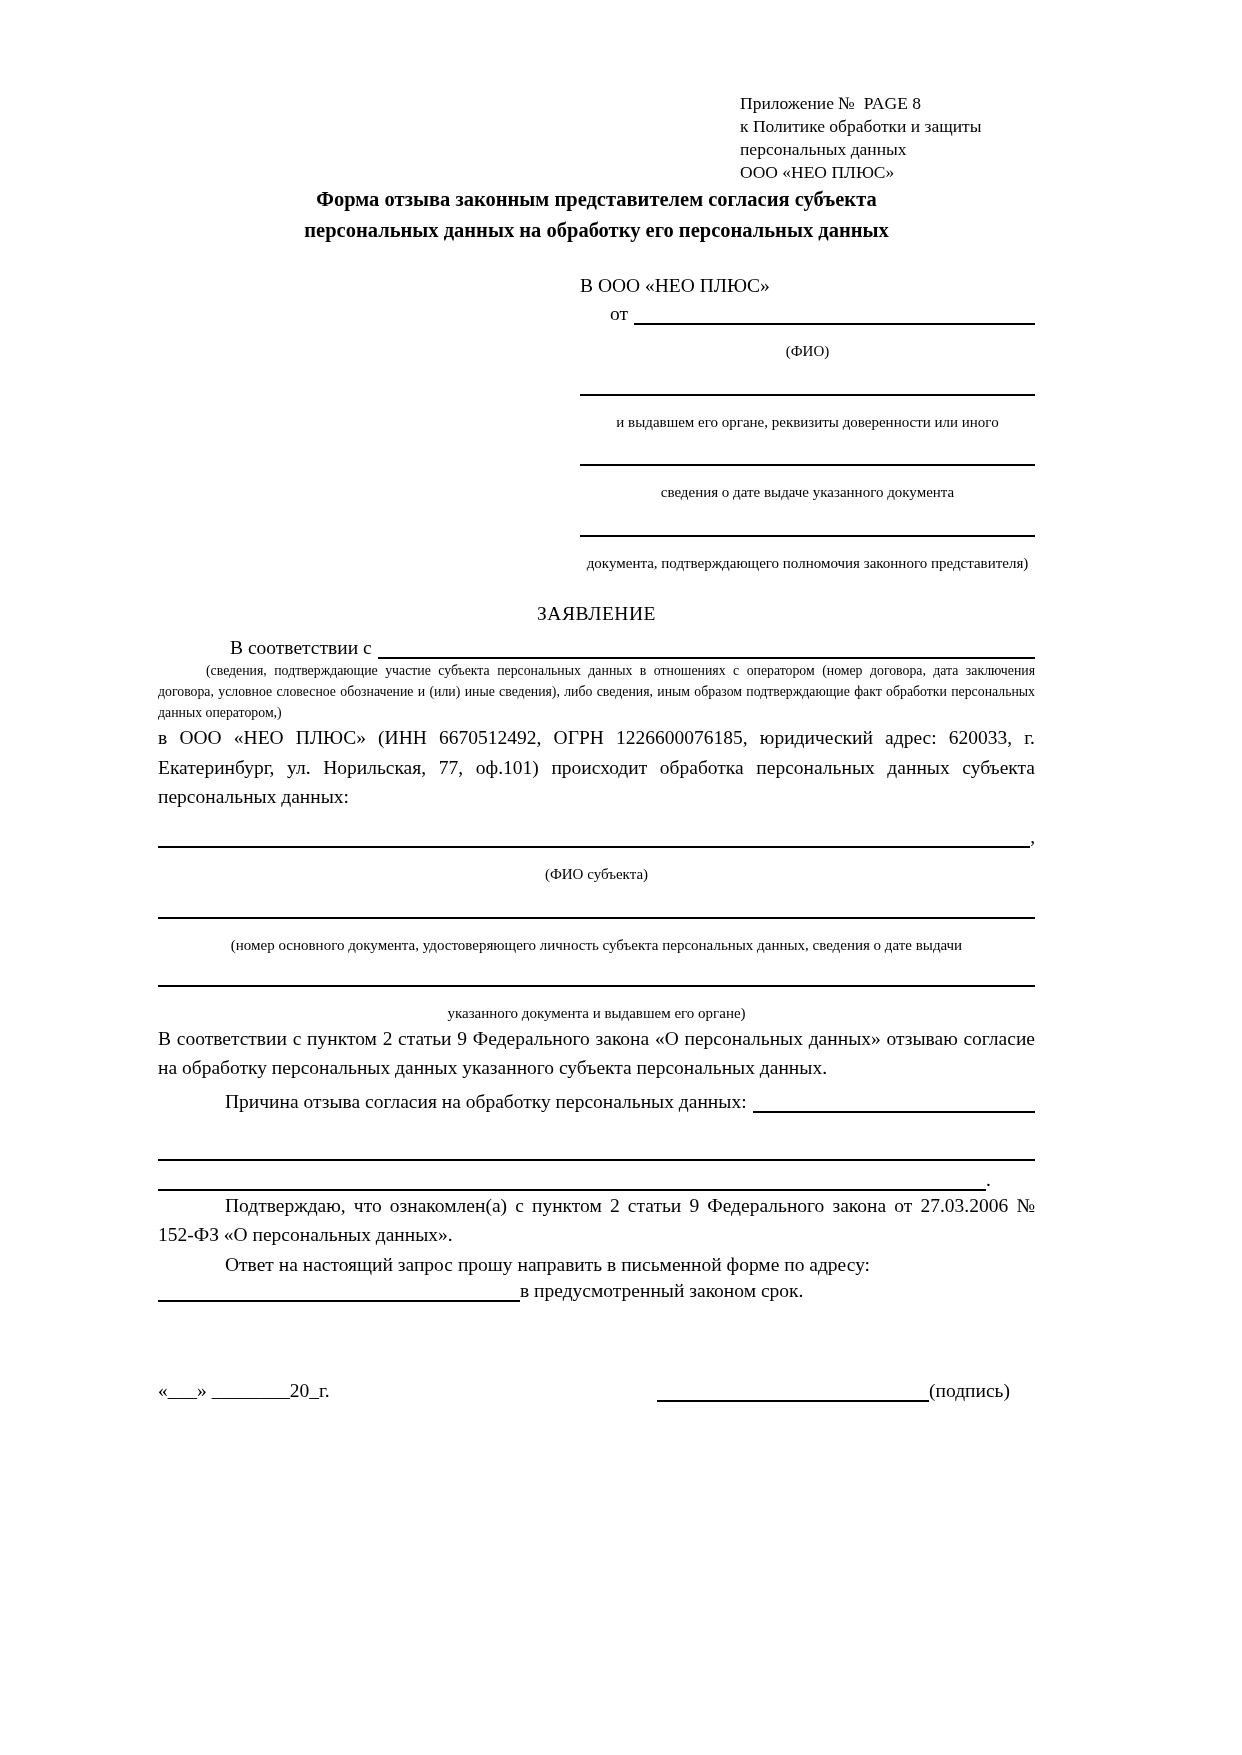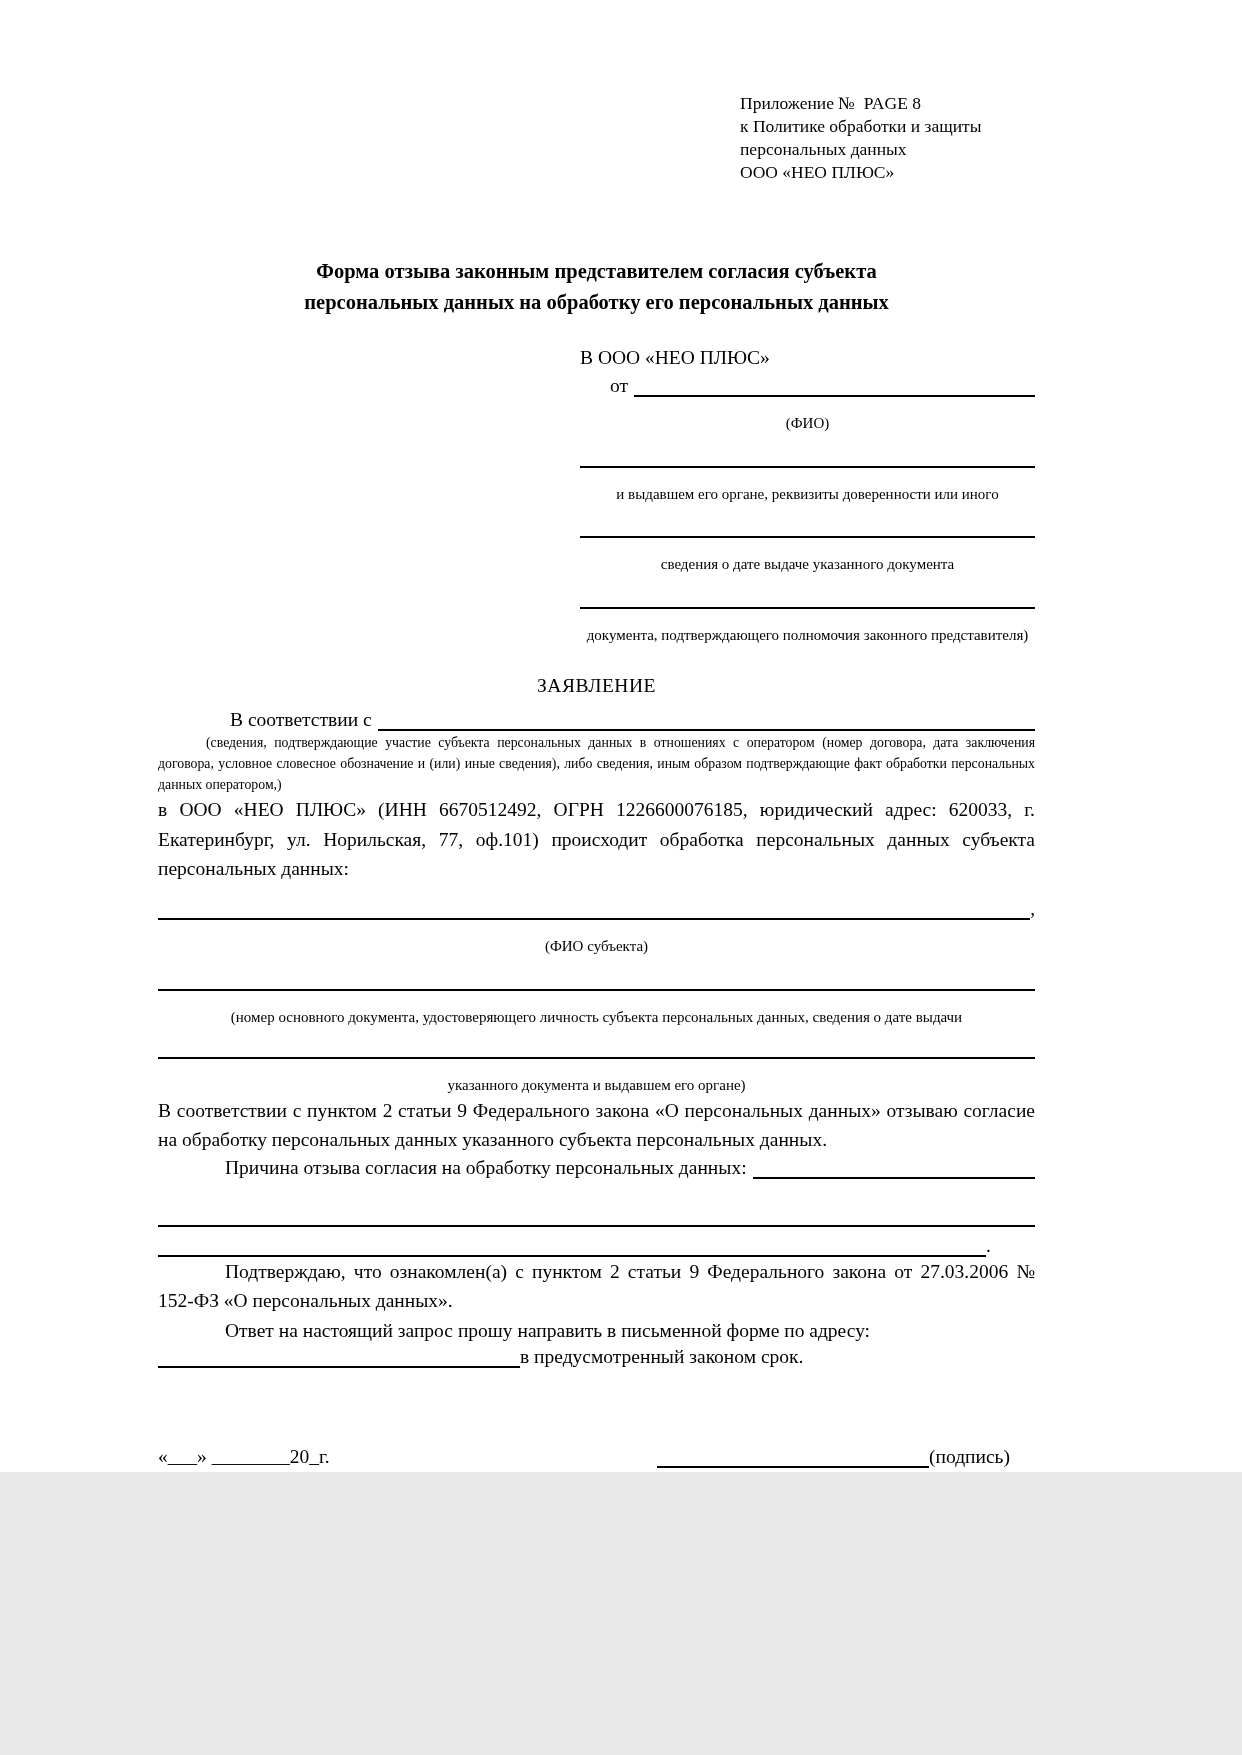--- a/index.html
+++ b/index.html
@@ -1,53 +1,53 @@
 <!DOCTYPE html>
 <html><head>
 <meta charset="utf-8">
 <style>
   html,body{margin:0;padding:0;background:#e8e8e8;}
   .page{
-    width:1242px;height:1472px;background:#ffffff;margin:0 auto;
+    width:1242px;height:1755px;background:#ffffff;margin:0 auto;
     font-family:"Liberation Serif", serif;color:#000;
     position:relative;box-sizing:border-box;
     padding:92px 207px 0 158px;
   }
   .ws{white-space:pre-wrap;}
   
   .header-block{margin-left:582px;font-size:17.5px;line-height:1.32;}
   .doc-icon{position:absolute;left:585px;top:112px;width:16px;height:30px;}
   .doc-icon .bar{height:3px;background:#999;margin-bottom:2px;}
   .doc-icon .bar.b1{width:14px;background:#8a8a8a;}
   .doc-icon .bar.b2{width:16px;background:#a5a5a5;}
   .doc-icon .bar.b3{width:15px;background:#8f8f8f;}
   .doc-icon .bar.b4{width:16px;background:#b0b0b0;}
   .doc-icon .bar.b5{width:13px;background:#999;}
   
-  .title{margin-top:72px;text-align:center;font-weight:bold;font-size:20.5px;line-height:1.5;}
+  .title{text-align:center;font-weight:bold;font-size:20.5px;line-height:1.5;}
   
   .addressee{margin-left:422px;width:455px;margin-top:26px;}
   .addr-to{font-size:19.5px;line-height:1.4;}
   .addr-from{display:flex;align-items:flex-end;font-size:19.5px;margin-top:4px;}
   .addr-from .lbl{flex:0 0 auto;margin-left:30px;}
   .fill-line{flex:1 1 auto;border-bottom:2px solid #000;margin-left:6px;}
   .cap{font-size:15px;text-align:center;line-height:1.3;margin-top:17px;}
   .blank-group{margin-top:8px;}
   .blank-line{height:24px;border-bottom:2px solid #000;}
   
   .statement-heading{text-align:center;font-size:19.5px;margin-top:30px;letter-spacing:0.5px;}
   .intro-row{display:flex;align-items:flex-end;font-size:19.5px;margin-top:12px;}
   .intro-row .indent{margin-left:72px;flex:0 0 auto;}
   .fine-print{font-size:13.8px;line-height:1.5;text-align:justify;text-indent:48px;margin-top:2px;}
   .para{font-size:19.5px;line-height:1.52;text-align:justify;}
   .para.ind{text-indent:67px;}
   .subject-line-row{display:flex;align-items:flex-end;font-size:19.5px;margin-top:14px;}
   .subject-line-row .tail{flex:0 0 auto;}
   .full-line{height:22px;border-bottom:2px solid #000;}
-  .reason-row{display:flex;font-size:19.5px;margin-top:2px;}
+  .reason-row{display:flex;font-size:19.5px;margin-top:8px;}
   .reason-row .indent{margin-left:67px;flex:0 0 auto;}
   .blank-wide{margin-top:46px;height:0;border-bottom:2px solid #000;}
   .blank-period-row{display:flex;align-items:flex-end;font-size:19.5px;margin-top:8px;}
   .blank-period-row .pline{width:828px;height:20px;border-bottom:2px solid #000;}
   .reply-line2{display:flex;align-items:flex-start;font-size:19.5px;}
   .reply-line2 .aline{width:362px;height:20px;border-bottom:2px solid #000;}
   
   .footer-row{display:flex;justify-content:space-between;align-items:flex-end;margin-top:78px;font-size:19.5px;}
   .sig-group{display:flex;align-items:flex-end;margin-right:25px;}
   .sig-line{width:272px;height:20px;border-bottom:2px solid #000;}

